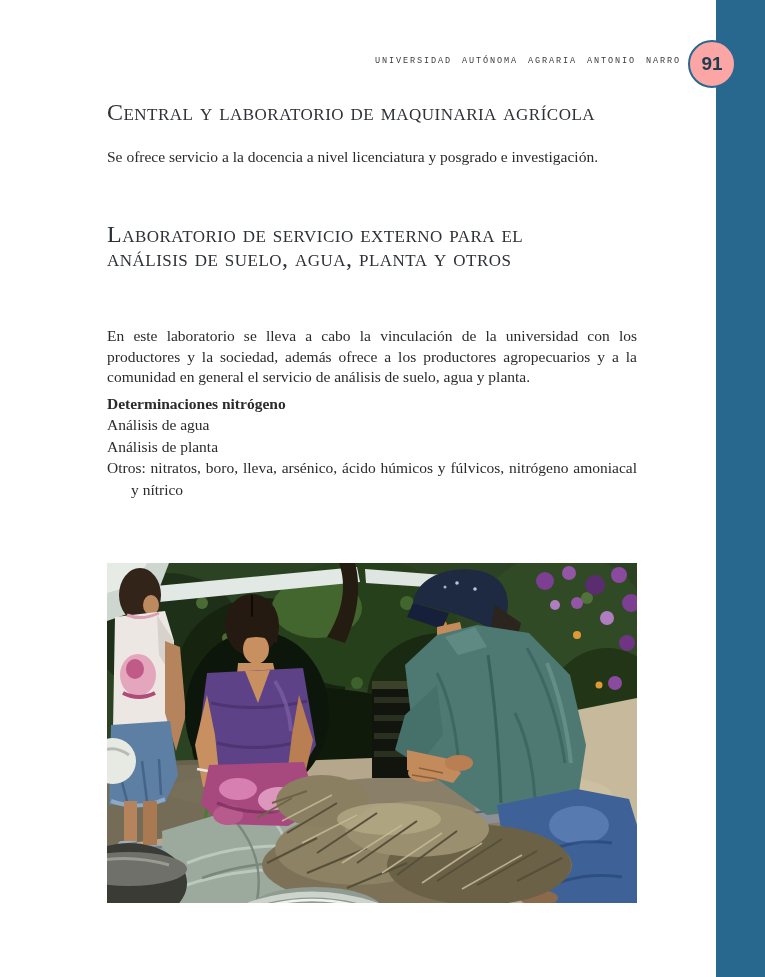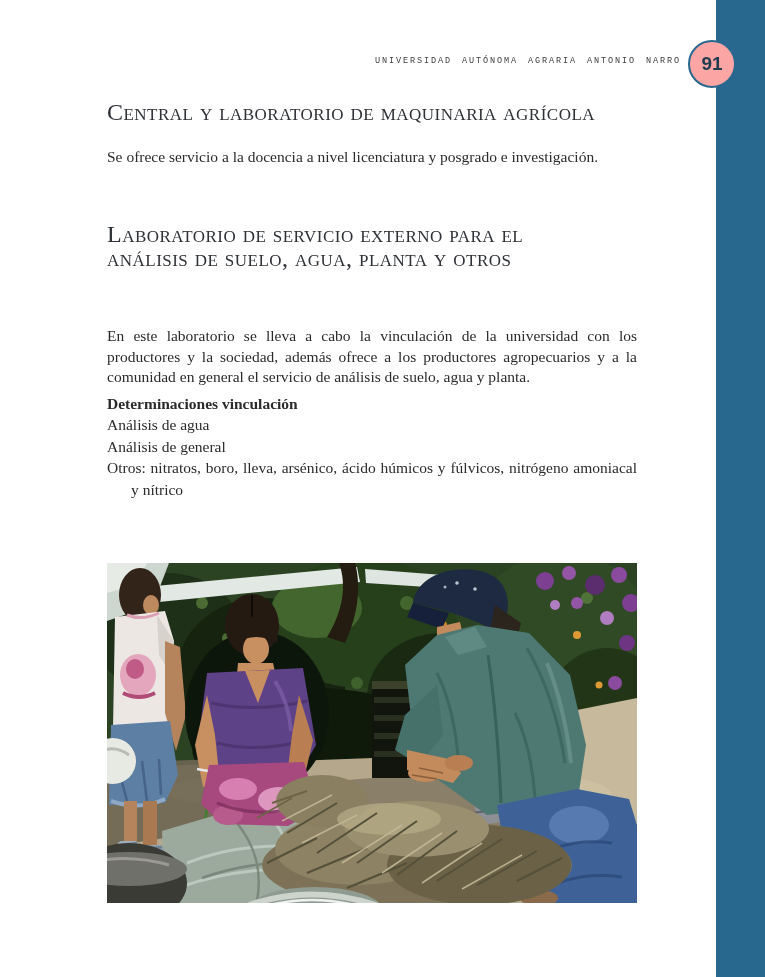--- a/index.html
+++ b/index.html
@@ -78,23 +78,23 @@
 
 <main class="content">
 
   <h1 id="heading1" class="sec-heading">Central y laboratorio de maquinaria agrícola</h1>
   <p id="body1" class="body-text">Se ofrece servicio a la docencia a nivel licenciatura y posgrado e investigación.</p>
 
   <h2 id="heading2" class="sec-heading">Laboratorio de servicio externo para el análisis de suelo, agua, planta y otros</h2>
   <p id="body2" class="body-text">En este laboratorio se lleva a cabo la vinculación de la universidad con los productores y la sociedad, además ofrece a los productores agropecuarios y a la comunidad en general el servicio de análisis de suelo, agua y planta.</p>
 
   <div class="det-block">
-    <div class="det-title">Determinaciones vinculación</div>
+    <div class="det-title">Determinaciones nitrógeno</div>
     <div class="det-item">Análisis de agua</div>
-    <div class="det-item">Análisis de general</div>
+    <div class="det-item">Análisis de planta</div>
     <div class="det-item hang">Otros: nitratos, boro, lleva, arsénico, ácido húmicos y fúlvicos, nitrógeno amoniacal y nítrico</div>
   </div>
 
   <figure class="photo">
     <svg width="530" height="340" viewBox="0 0 530 340" role="img" aria-label="Una mujer con blusa morada y un hombre con gorra y camisa verde azulado, en cuclillas, manipulan plantas secas sobre una lona gris; una niña con playera blanca y falda de mezclilla observa de pie a la izquierda, con flores moradas y follaje al fondo.">
 
       <g>
         <rect x="0" y="0" width="530" height="245" fill="#2c4323"></rect>
         <ellipse cx="60" cy="70" rx="75" ry="60" fill="#1e3118"></ellipse>
         <ellipse cx="155" cy="110" rx="85" ry="75" fill="#16240f"></ellipse>

